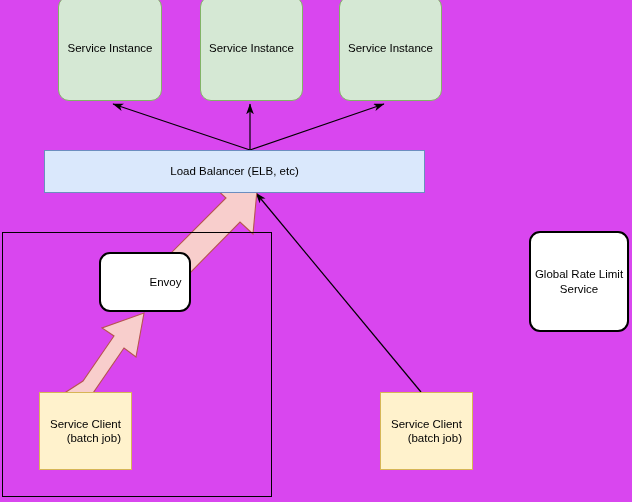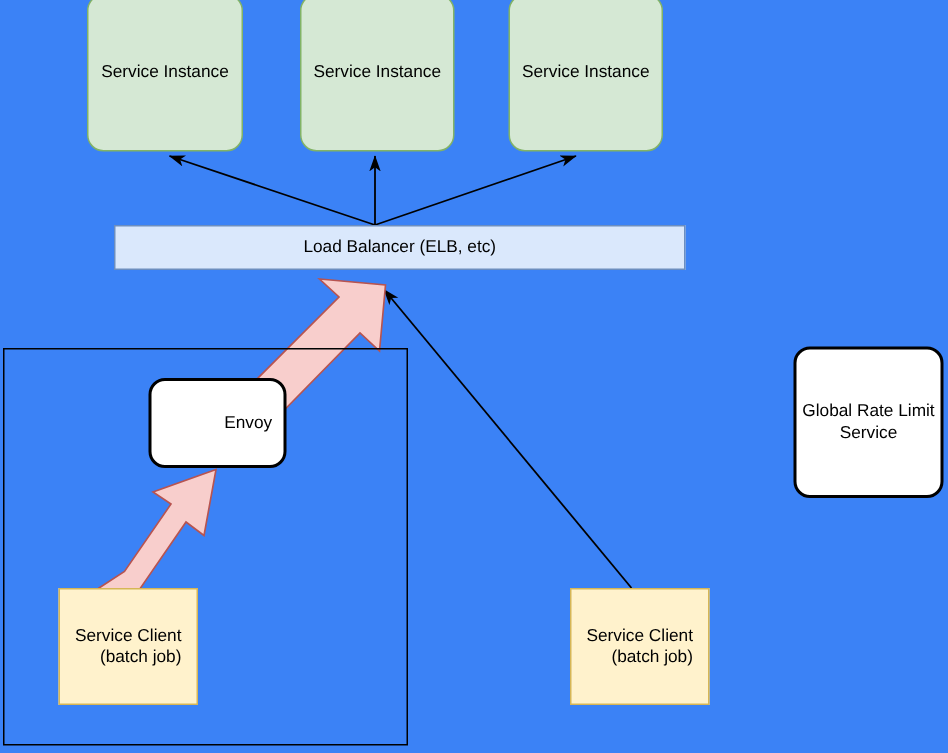--- a/index.html
+++ b/index.html
@@ -4,21 +4,21 @@
 <style>
   html, body {
     margin: 0;
     padding: 0;
     background: #ffffff;
   }
   #canvas {
     position: relative;
     width: 632px;
     height: 502px;
-    background: #3b82f6;
+    background: #d946ef;
     overflow: hidden;
     font-family: "Liberation Sans", sans-serif;
   }
   .node {
     position: absolute;
     box-sizing: border-box;
     display: flex;
     align-items: center;
     justify-content: center;
     text-align: center;
@@ -123,21 +123,21 @@
   </div>
 
   <div class="node svc-instance" style="left:200px; top:-4px; width:103px; height:105px;">
     <span class="node-label">Service Instance</span>
   </div>
 
   <div class="node svc-instance" style="left:339px; top:-4px; width:103px; height:105px;">
     <span class="node-label">Service Instance</span>
   </div>
 
-  <div class="node load-balancer" style="left:76px; top:150px; width:381px; height:30px;">
+  <div class="node load-balancer" style="left:44px; top:150px; width:381px; height:43px;">
     <span class="node-label">Load Balancer (ELB, etc)</span>
   </div>
 
   <div class="node plain-box" style="left:99px; top:252px; width:92px; height:60px;padding-left:41px;">
     <span class="node-label">Envoy</span>
   </div>
 
   <div class="node plain-box" style="left:529px; top:231px; width:100px; height:101px;">
     <span class="node-label">Global Rate Limit
 Service</span>

